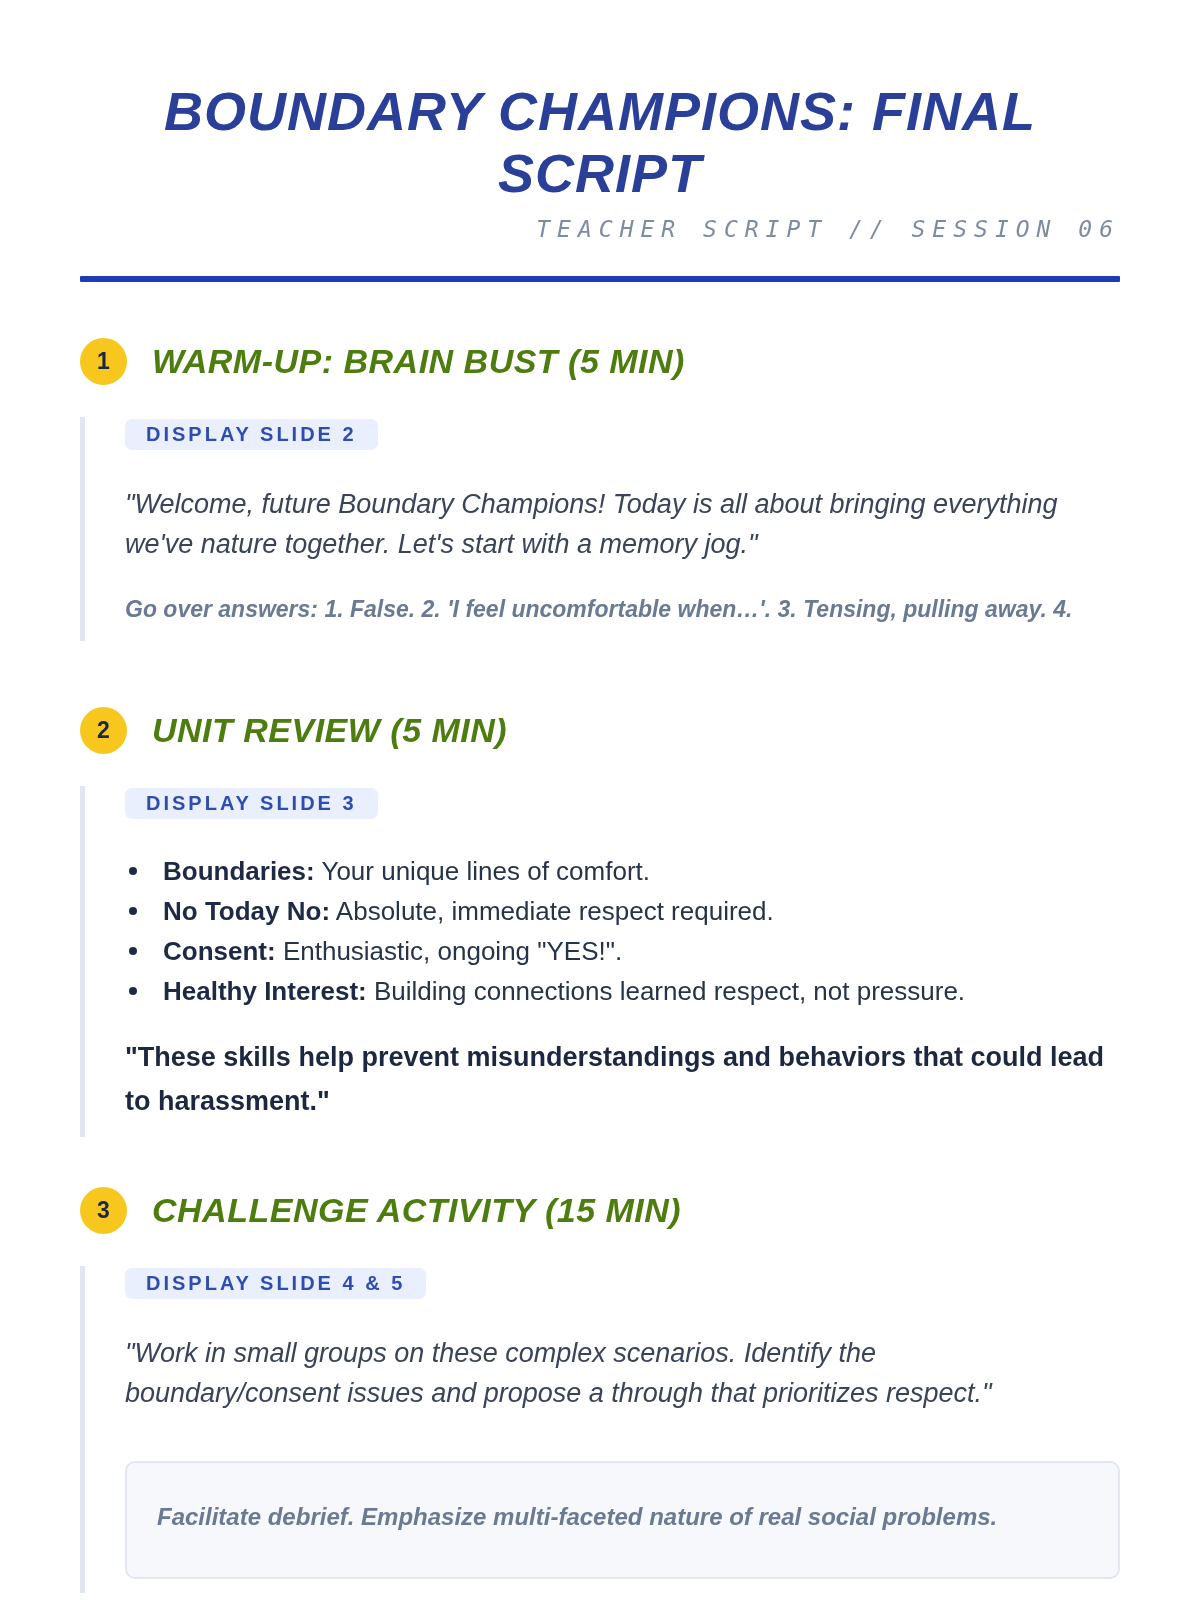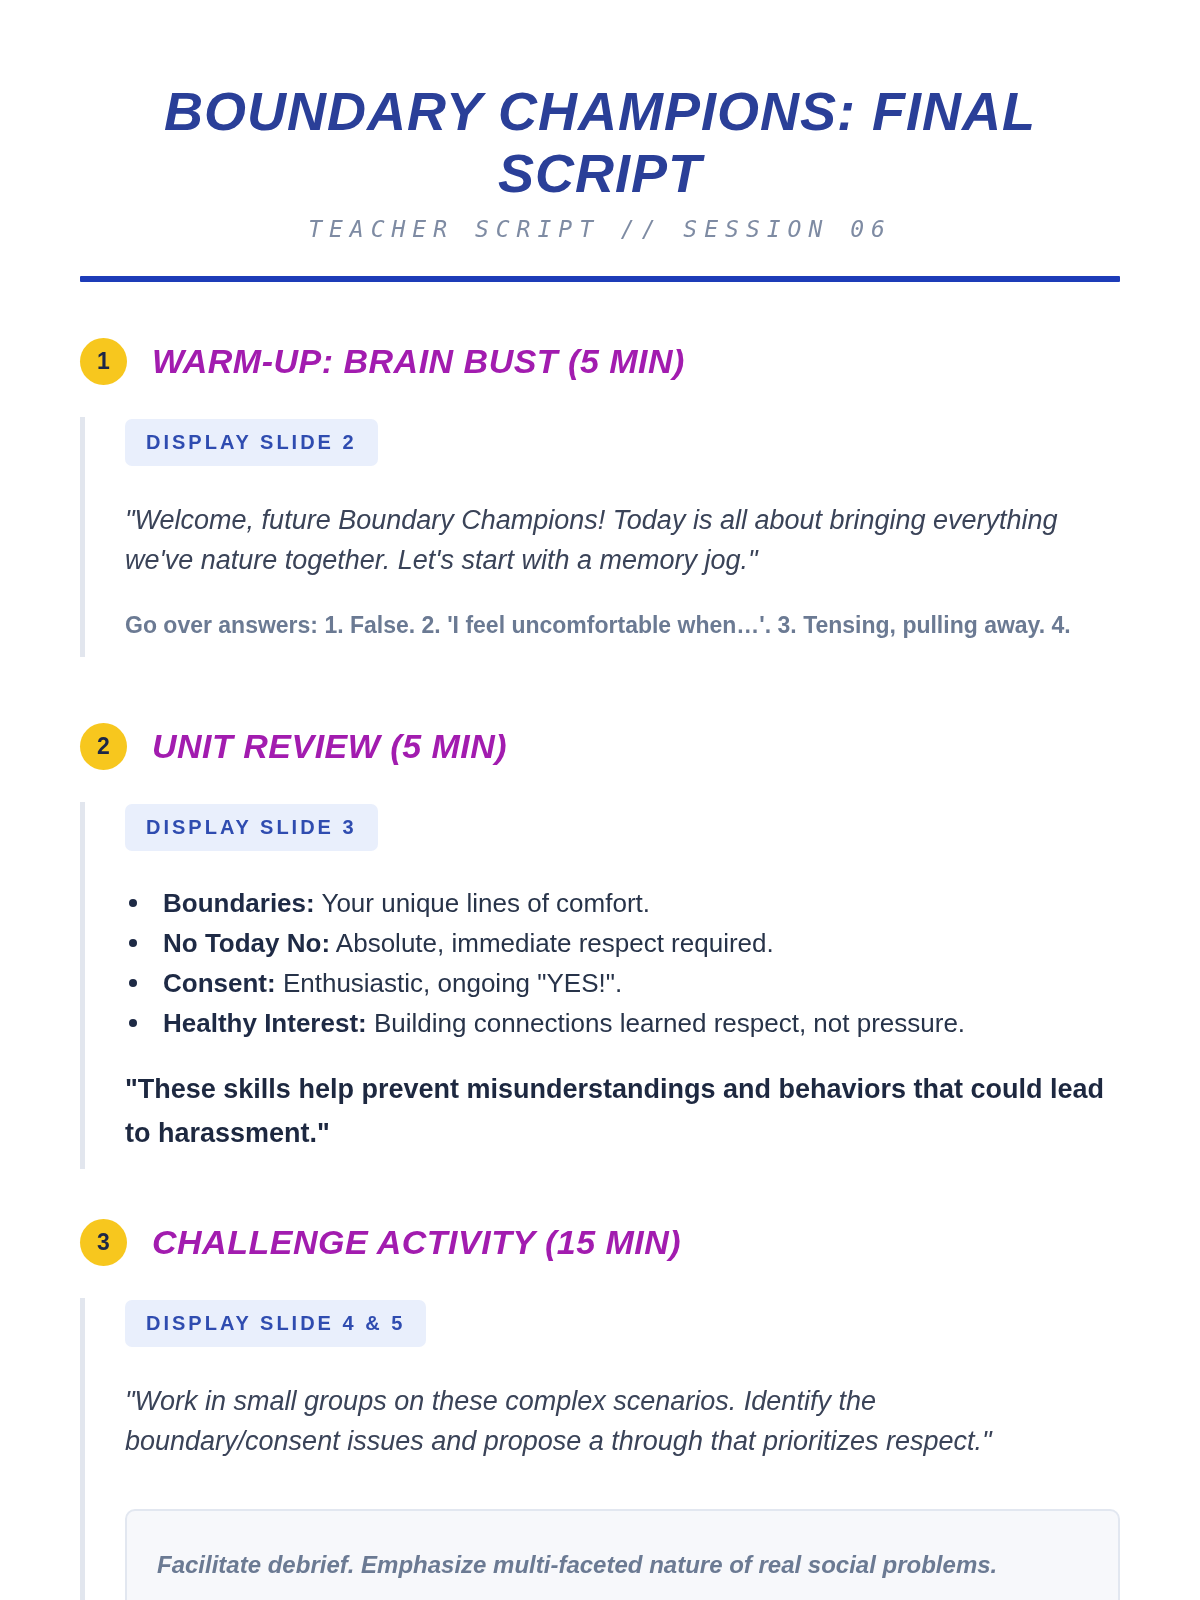--- a/index.html
+++ b/index.html
@@ -9,51 +9,51 @@
   }
   .page{padding:74px 80px 0 80px;}
 
   
   .title{
     margin:6px auto;max-width:960px;text-align:center;
     font-size:54px;line-height:62px;font-weight:bold;font-style:italic;
     color:#2a3f98;letter-spacing:1px;
   }
   .subtitle{
-    margin-top:12px;text-align:center;
+    margin-top:12px;text-align:right;
     font-family:"DejaVu Sans Mono",monospace;font-style:italic;
     font-size:23px;letter-spacing:7px;color:#7e8ba3;
   }
   .divider{margin-top:34px;height:6px;background:#1d3cb8;border-radius:1px;}
 
   
   .section{margin-top:56px;}
   .section.s2{margin-top:66px;}
   .section.s3{margin-top:50px;}
   .section-header{display:flex;align-items:center;gap:25px;}
   .step-badge{
     flex:0 0 47px;width:47px;height:47px;border-radius:50%;
     background:#f7c71e;color:#1c2747;font-size:23px;font-weight:bold;
     display:flex;align-items:center;justify-content:center;
   }
   .section-heading{
     margin:0;font-size:34px;font-style:italic;font-weight:bold;
-    color:#a21caf;letter-spacing:0.5px;
+    color:#4d7c0f;letter-spacing:0.5px;
   }
   .section-content{
     margin-top:32px;border-left:5px solid #e2e6ee;
     padding:2px 0 14px 40px;
   }
   .slide-badge{
     display:inline-block;background:#e9effc;color:#2f4cb0;
     font-weight:bold;font-size:20px;letter-spacing:3px;
-    padding:12px 21px;border-radius:7px;white-space:nowrap;
+    padding:4px 21px;border-radius:7px;white-space:nowrap;
   }
   .quote{margin-top:34px;font-size:27px;font-style:italic;color:#3a4358;line-height:40px;}
-  .note{margin-top:28px;font-size:23px;font-weight:bold;color:#6b7a93;line-height:35px;}
+  .note{margin-top:28px;font-size:23px;font-style:italic;font-weight:bold;color:#6b7a93;line-height:35px;}
 
   .bullets{list-style:none;margin:32px 0 0 0;padding:0;}
   .bullet{display:flex;font-size:26px;line-height:40px;color:#273349;text-align:right;}
   .dot{
     flex:0 0 8px;width:8px;height:8px;border-radius:50%;
     background:#1e2a45;margin:16px 26px 0 4px;
   }
   .bullet-label{font-weight:bold;color:#1e2a45;}
   .statement{margin-top:24px;font-size:27px;font-weight:bold;color:#1d2840;line-height:44px;}
 

